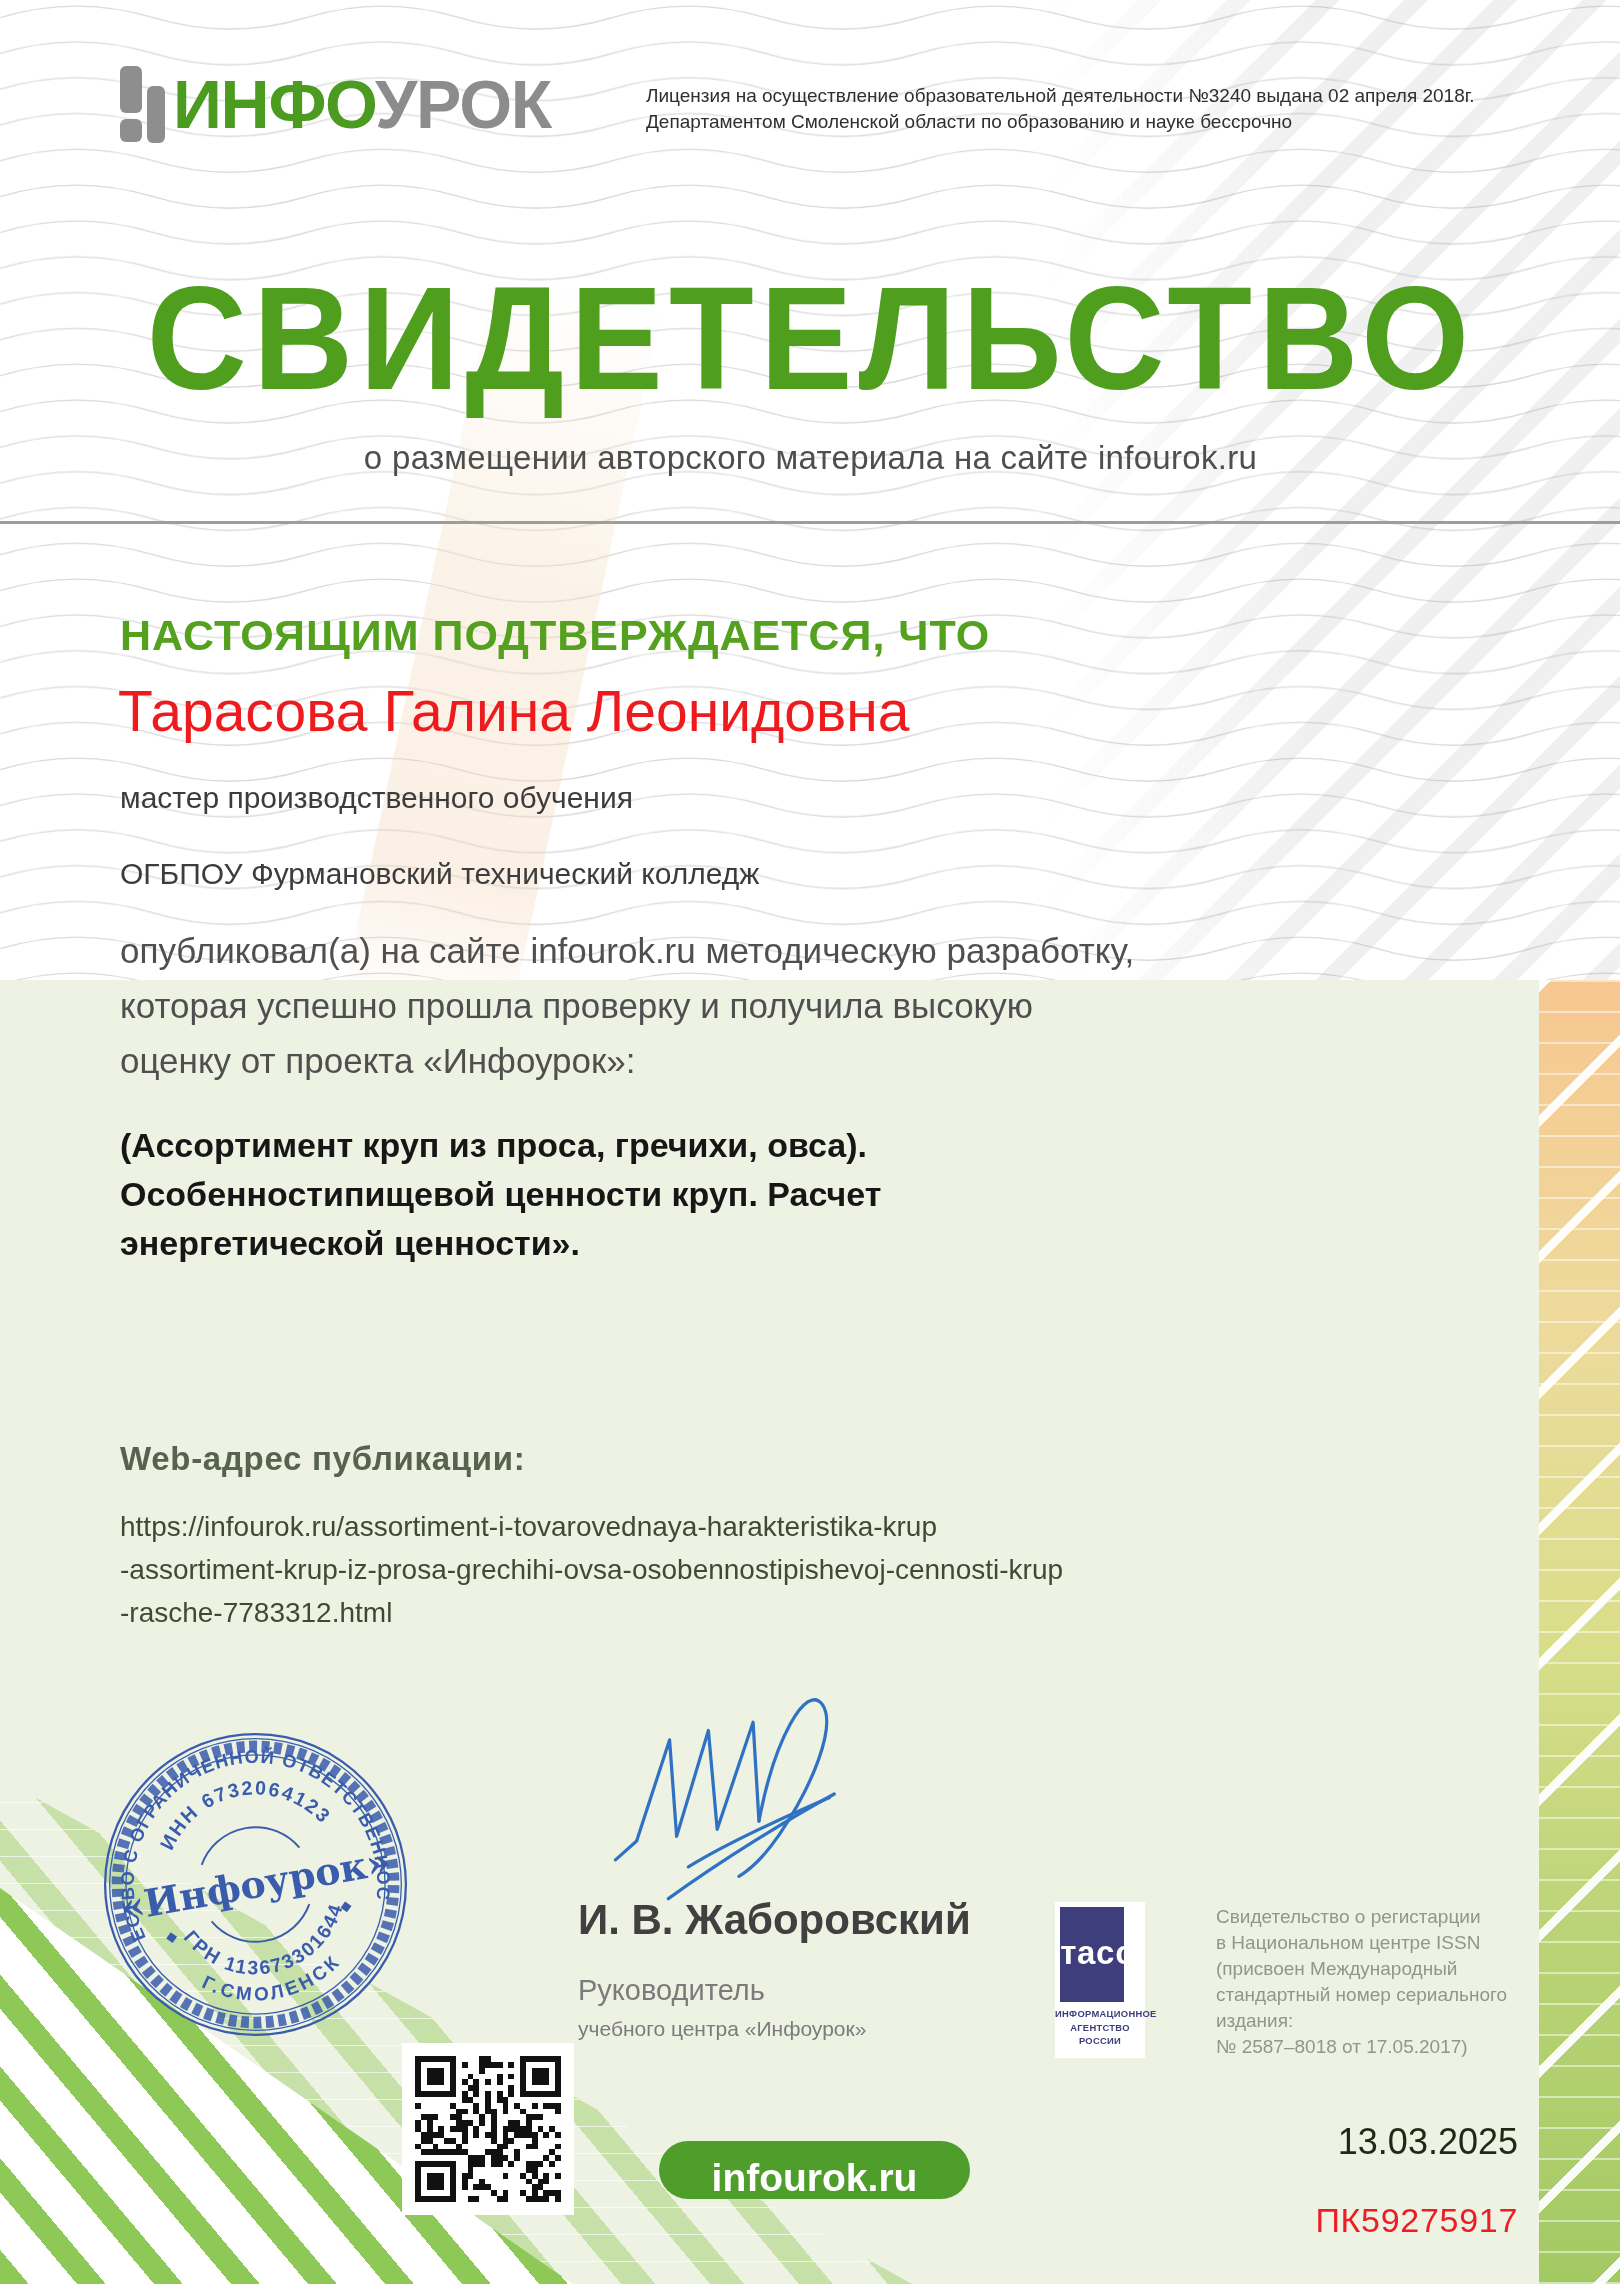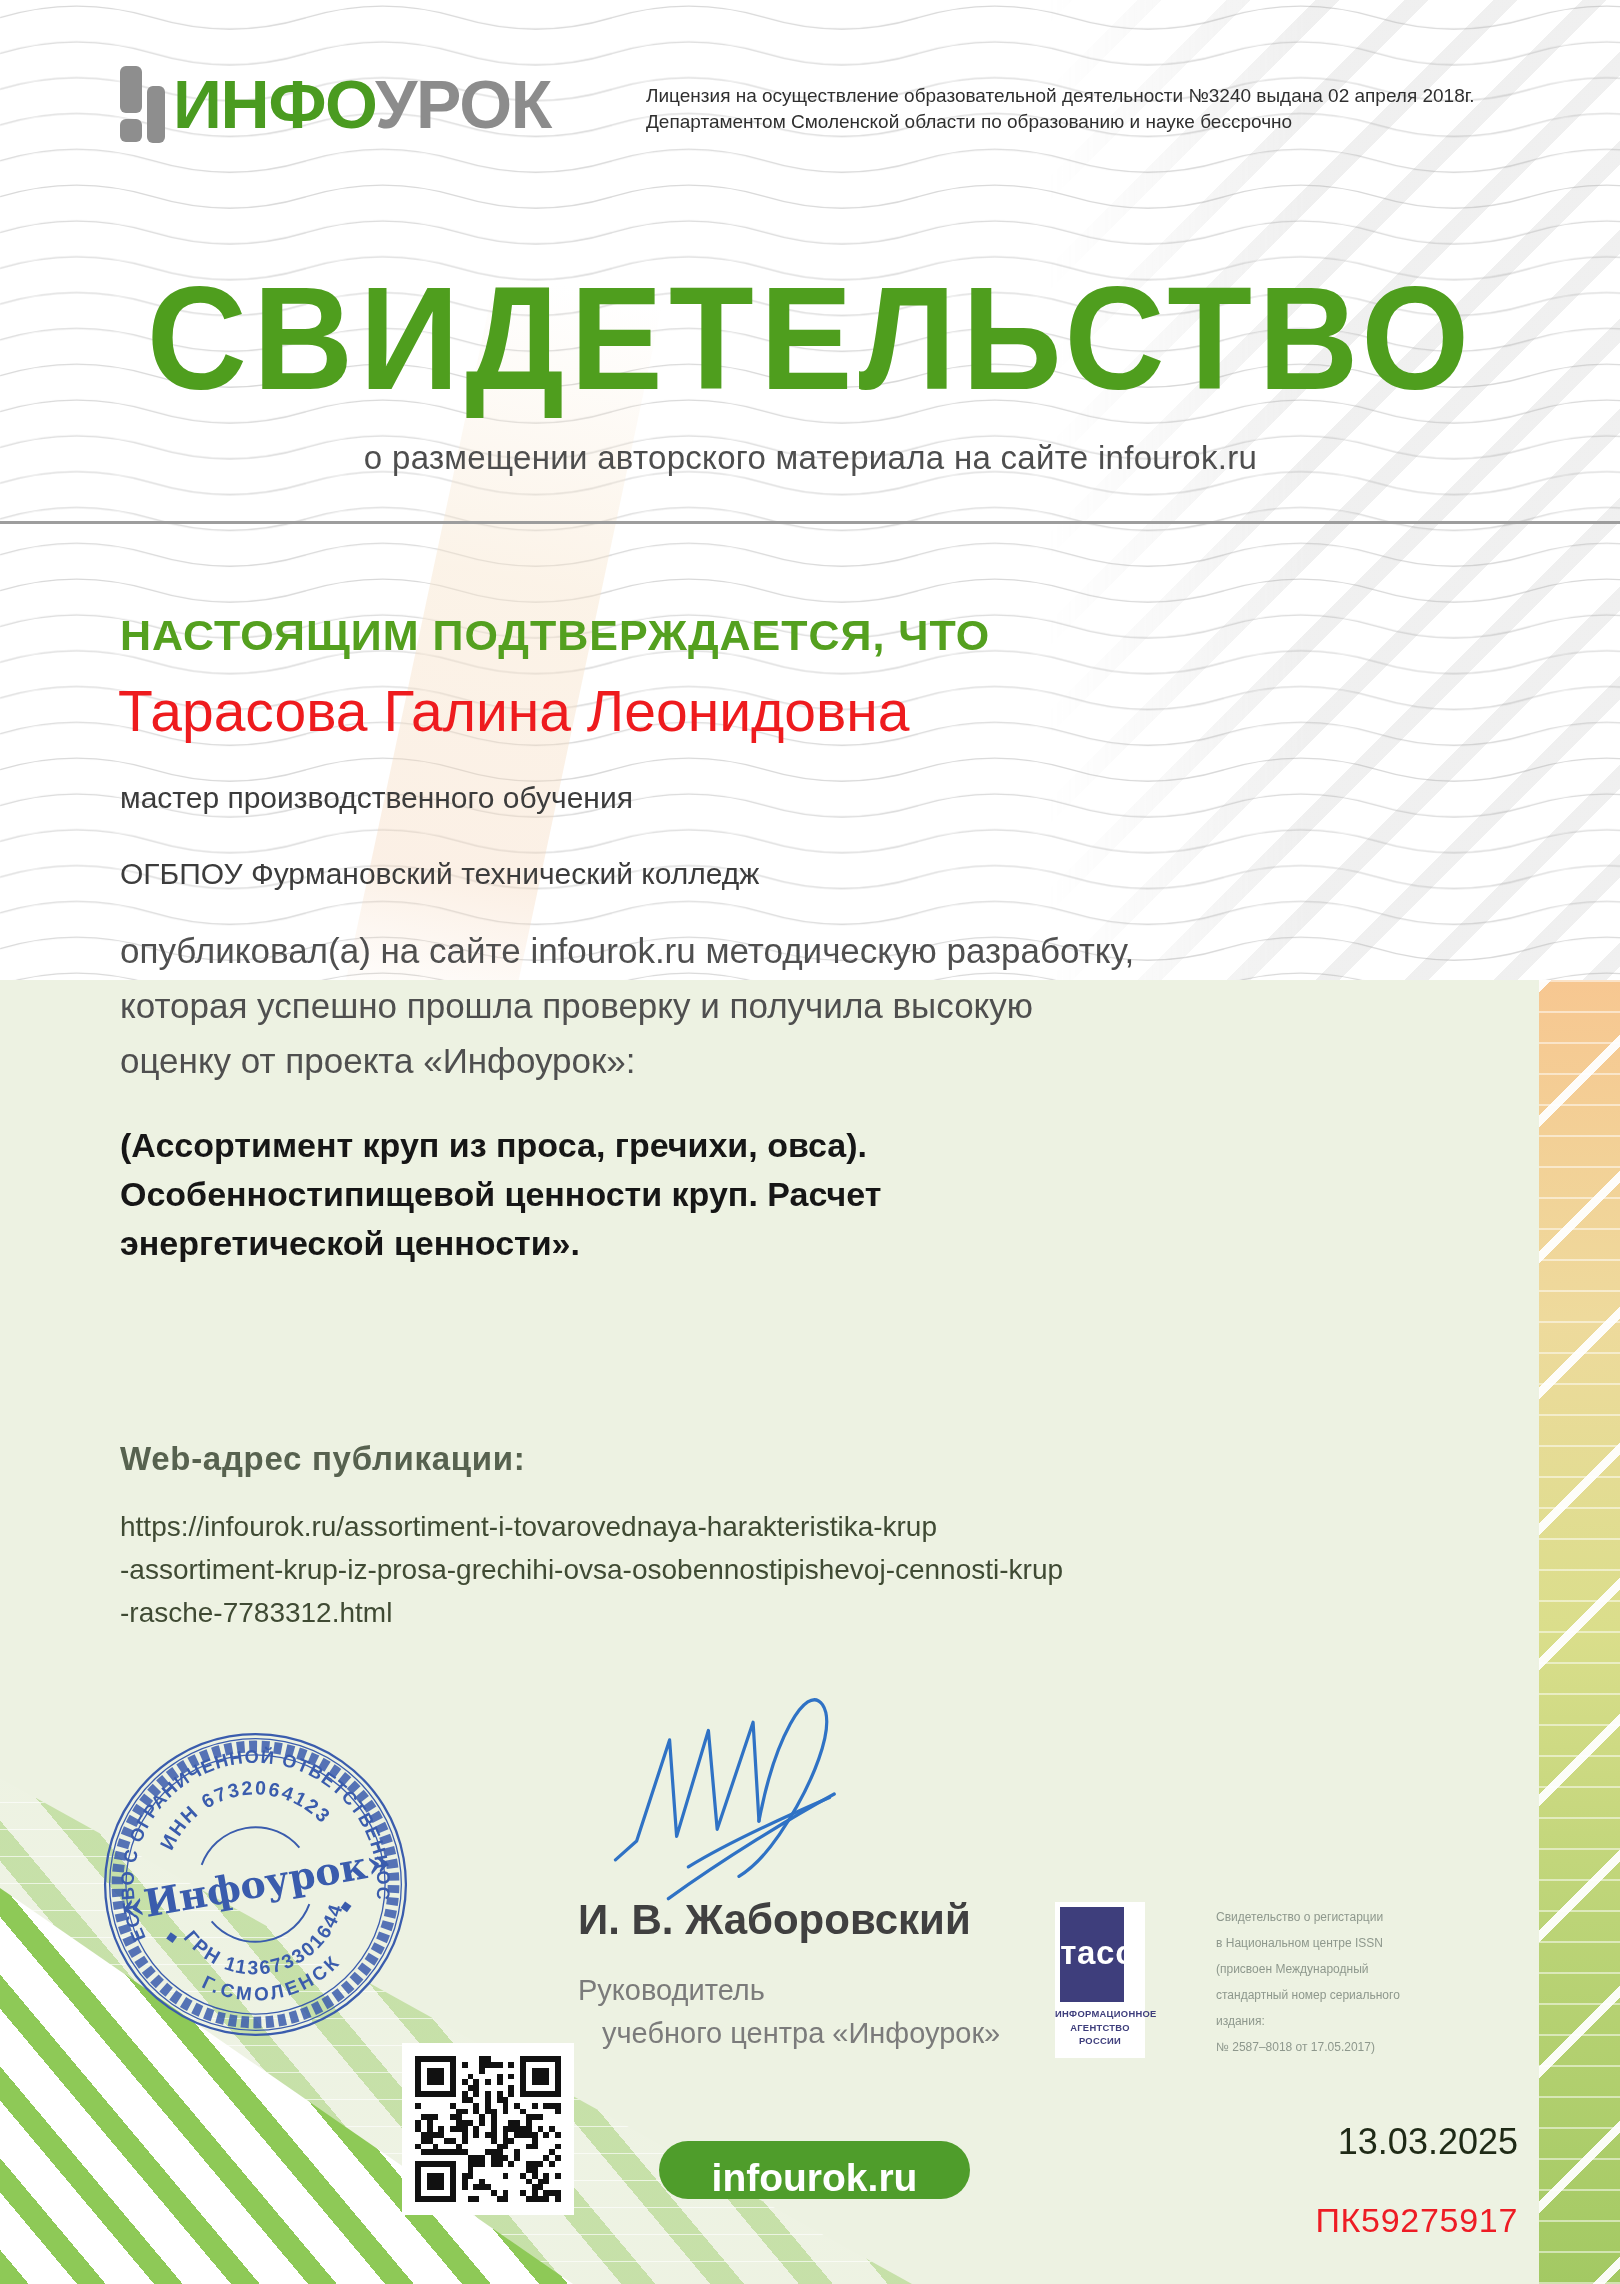--- a/index.html
+++ b/index.html
@@ -60,29 +60,29 @@
   
   .stamp{left:96px;top:1725px;}
   .st-t{fill:#3a5cad;font-weight:700;font-family:"Liberation Sans",sans-serif;}
   .st-outer{font-size:28px;letter-spacing:2px;}
   .st-arc{font-size:30px;letter-spacing:3px;}
   .st-smol{font-size:29px;letter-spacing:5px;}
   .st-center{font-size:58px;font-weight:700;font-family:"DejaVu Serif",serif;}
   .signature{left:599px;top:1664px;}
   .signer-name{left:578px;top:1896px;font-size:42px;font-weight:700;color:#404040;white-space:nowrap;}
   .signer-role1{left:578px;top:1974px;font-size:29px;color:#7b7b7b;}
-  .signer-role2{left:578px;top:2017px;font-size:29px;color:#7b7b7b;white-space:nowrap;margin-left:24px;}
+  .signer-role2{left:578px;top:2017px;font-size:21px;color:#7b7b7b;white-space:nowrap;}
   .qr-card{left:402px;top:2043px;width:172px;height:172px;background:#ffffff;}
   .qr-card svg{position:absolute;left:13px;top:13px;}
   .tass-card{left:1055px;top:1902px;width:90px;height:156px;background:#ffffff;}
   .tass-box{position:absolute;left:5.2px;top:5.2px;width:64px;height:95px;background:#3e3e7c;
     color:#ffffff;font-size:33px;font-weight:700;text-align:center;line-height:91px;letter-spacing:0.7px;}
   .tass-cap{position:absolute;left:0;top:105px;width:90px;text-align:center;color:#3e3e7c;
     font-size:9.4px;font-weight:700;line-height:13.7px;letter-spacing:0.3px;}
-  .issn{left:1216px;top:1904px;font-size:12px;line-height:26px;color:#8e988d;}
+  .issn{left:1216px;top:1904px;font-size:19px;line-height:26px;color:#8e988d;}
   .pill{left:659px;top:2141px;width:311px;height:58px;border-radius:39px;background:#4f9d2b;
     color:#ffffff;font-size:39px;font-weight:700;text-align:center;line-height:73px;}
   .idate{right:103px;top:2121px;font-size:36px;color:#1f2a16;white-space:nowrap;}
   .docnum{right:103px;top:2201px;font-size:34px;color:#ee1c24;letter-spacing:0.7px;white-space:nowrap;}
 </style>
 </head>
 <body>
 
 <svg class="abs waves-svg" width="1621" height="980" viewBox="0 0 2489 1505">
   <defs>

